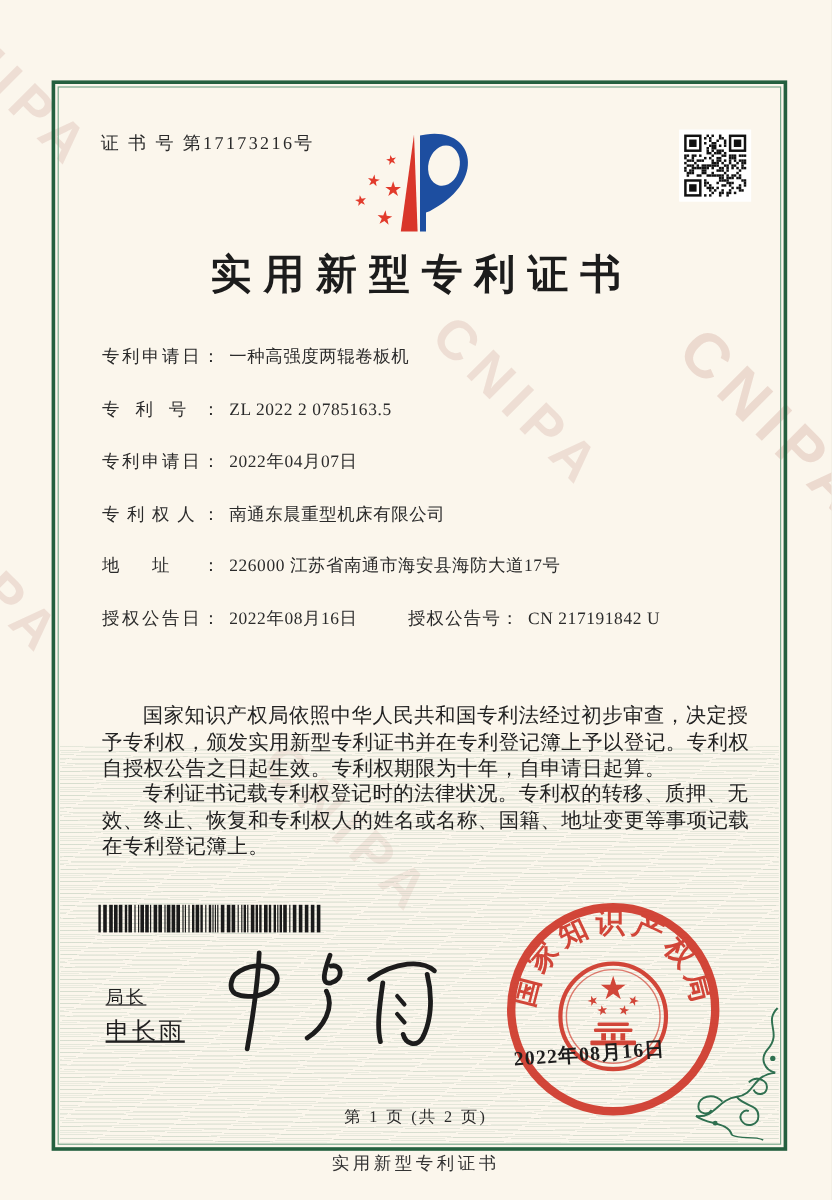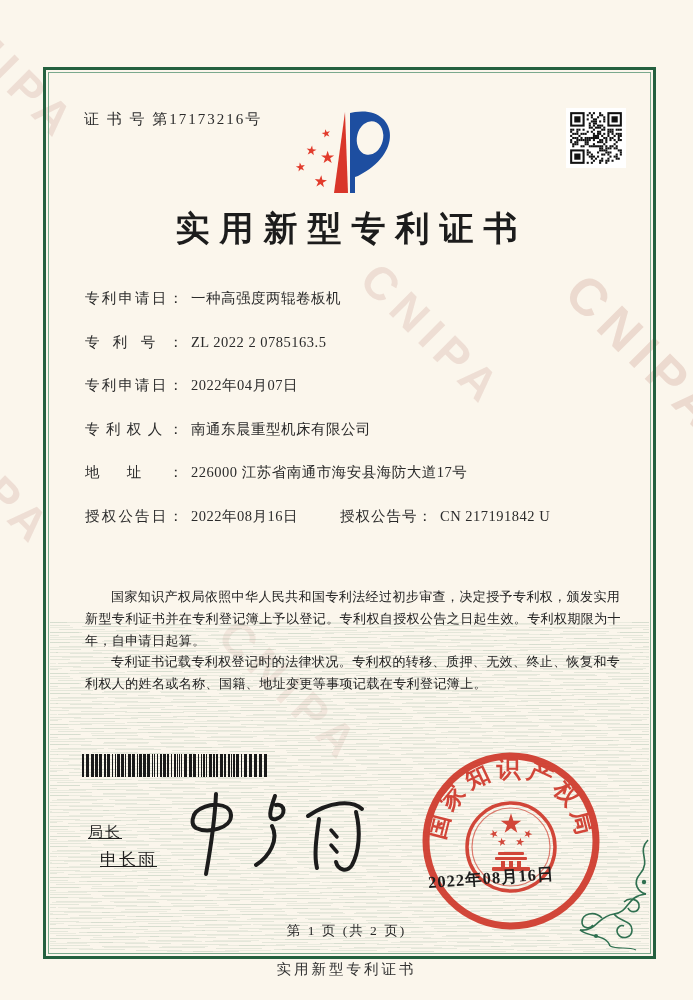--- a/index.html
+++ b/index.html
@@ -27,21 +27,21 @@
   .qr{position:absolute;left:566px;top:108px;background:#fff;}
   .title{position:absolute;left:0;right:0;top:206px;text-align:center;
          font-size:34px;font-weight:bold;letter-spacing:10px;text-indent:10px;color:#1c1c1c;}
   .fields{position:absolute;left:85px;top:288px;width:545px;font-size:14.5px;}
   .frow{position:relative;height:43.5px;line-height:20px;}
   .flabel{display:inline-block;width:98px;text-align:justify;text-align-last:justify;
           -moz-text-align-last:justify;vertical-align:top;}
   .fvalue{margin-left:8px;letter-spacing:0.5px;}
   .grant2{position:absolute;left:255px;top:0;}
   .grant2 .flabel{width:92px;}
-  .paras{position:absolute;left:85px;top:586px;width:545px;font-size:13px;
+  .paras{position:absolute;left:85px;top:586px;width:545px;font-size:17px;
          line-height:21.8px;color:#222;}
   .paras p{margin:0;text-indent:2em;letter-spacing:0.4px;}
   .barcode{position:absolute;left:82px;top:754px;width:192px;height:23px;
            font-size:0;white-space:nowrap;}
   .barcode span{display:inline-block;height:23px;background:#1a1a1a;}
   .director{position:absolute;left:88px;top:818px;font-size:15px;line-height:28px;
             letter-spacing:2px;color:#1f1f1f;text-decoration:underline;}
   .sig{position:absolute;left:180px;top:784px;}
   .seal{position:absolute;left:420px;top:750px;}
   .sealdate{position:absolute;left:428px;top:866px;width:170px;font-size:16.5px;
@@ -320,21 +320,21 @@
 
     <div class="paras">
       <p>国家知识产权局依照中华人民共和国专利法经过初步审查，决定授予专利权，颁发实用新型专利证书并在专利登记簿上予以登记。专利权自授权公告之日起生效。专利权期限为十年，自申请日起算。</p>
       <p>专利证书记载专利权登记时的法律状况。专利权的转移、质押、无效、终止、恢复和专利权人的姓名或名称、国籍、地址变更等事项记载在专利登记簿上。</p>
     </div>
 
     <div class="barcode"><span style="width: 2px; margin-right: 2px;"></span><span style="width: 3px; margin-right: 2px;"></span><span style="width: 3px; margin-right: 1px;"></span><span style="width: 3px; margin-right: 1px;"></span><span style="width: 3px; margin-right: 2px;"></span><span style="width: 2px; margin-right: 1px;"></span><span style="width: 3px; margin-right: 2px;"></span><span style="width: 1px; margin-right: 2px;"></span><span style="width: 1px; margin-right: 1px;"></span><span style="width: 3px; margin-right: 1px;"></span><span style="width: 3px; margin-right: 1px;"></span><span style="width: 1px; margin-right: 2px;"></span><span style="width: 3px; margin-right: 1px;"></span><span style="width: 3px; margin-right: 2px;"></span><span style="width: 1px; margin-right: 1px;"></span><span style="width: 3px; margin-right: 1px;"></span><span style="width: 3px; margin-right: 1px;"></span><span style="width: 3px; margin-right: 2px;"></span><span style="width: 1px; margin-right: 1px;"></span><span style="width: 1px; margin-right: 2px;"></span><span style="width: 1px; margin-right: 2px;"></span><span style="width: 2px; margin-right: 1px;"></span><span style="width: 3px; margin-right: 1px;"></span><span style="width: 2px; margin-right: 2px;"></span><span style="width: 1px; margin-right: 2px;"></span><span style="width: 2px; margin-right: 1px;"></span><span style="width: 1px; margin-right: 1px;"></span><span style="width: 1px; margin-right: 1px;"></span><span style="width: 1px; margin-right: 2px;"></span><span style="width: 3px; margin-right: 2px;"></span><span style="width: 3px; margin-right: 1px;"></span><span style="width: 3px; margin-right: 2px;"></span><span style="width: 1px; margin-right: 2px;"></span><span style="width: 1px; margin-right: 1px;"></span><span style="width: 2px; margin-right: 1px;"></span><span style="width: 1px; margin-right: 2px;"></span><span style="width: 3px; margin-right: 1px;"></span><span style="width: 2px; margin-right: 1px;"></span><span style="width: 2px; margin-right: 2px;"></span><span style="width: 3px; margin-right: 1px;"></span><span style="width: 2px; margin-right: 2px;"></span><span style="width: 2px; margin-right: 1px;"></span><span style="width: 1px; margin-right: 1px;"></span><span style="width: 2px; margin-right: 1px;"></span><span style="width: 3px; margin-right: 2px;"></span><span style="width: 1px; margin-right: 2px;"></span><span style="width: 3px; margin-right: 2px;"></span><span style="width: 3px; margin-right: 2px;"></span><span style="width: 3px; margin-right: 2px;"></span><span style="width: 3px; margin-right: 2px;"></span><span style="width: 3px; margin-right: 2px;"></span></div>
 
     <div class="director">
       <div>局长</div>
-      <div style="font-size:17px;margin-left:12px;">申长雨</div>
+      <div style="font-size:20px;">申长雨</div>
     </div>
 
     <svg class="sig" width="195" height="100" viewBox="0 0 195 100" fill="none" stroke="#1c1c1c" stroke-width="4" stroke-linecap="round">
       <path d="M36,10 C35,32 31,62 26,90"></path>
       <path d="M16,28 C28,18 50,18 51,31 C52,44 28,50 16,44 C10,40 13,31 16,28"></path>
       <path d="M95,12 C90,26 87,37 96,35 C107,32 105,19 96,21"></path>
       <path d="M92,42 C99,55 90,72 76,81"></path>
       <path d="M128,32 C150,17 172,16 182,25"></path>
       <path d="M139,35 C136,56 134,72 137,84"></path>
       <path d="M176,28 C181,48 179,68 172,81 C167,89 158,86 156,78"></path>

